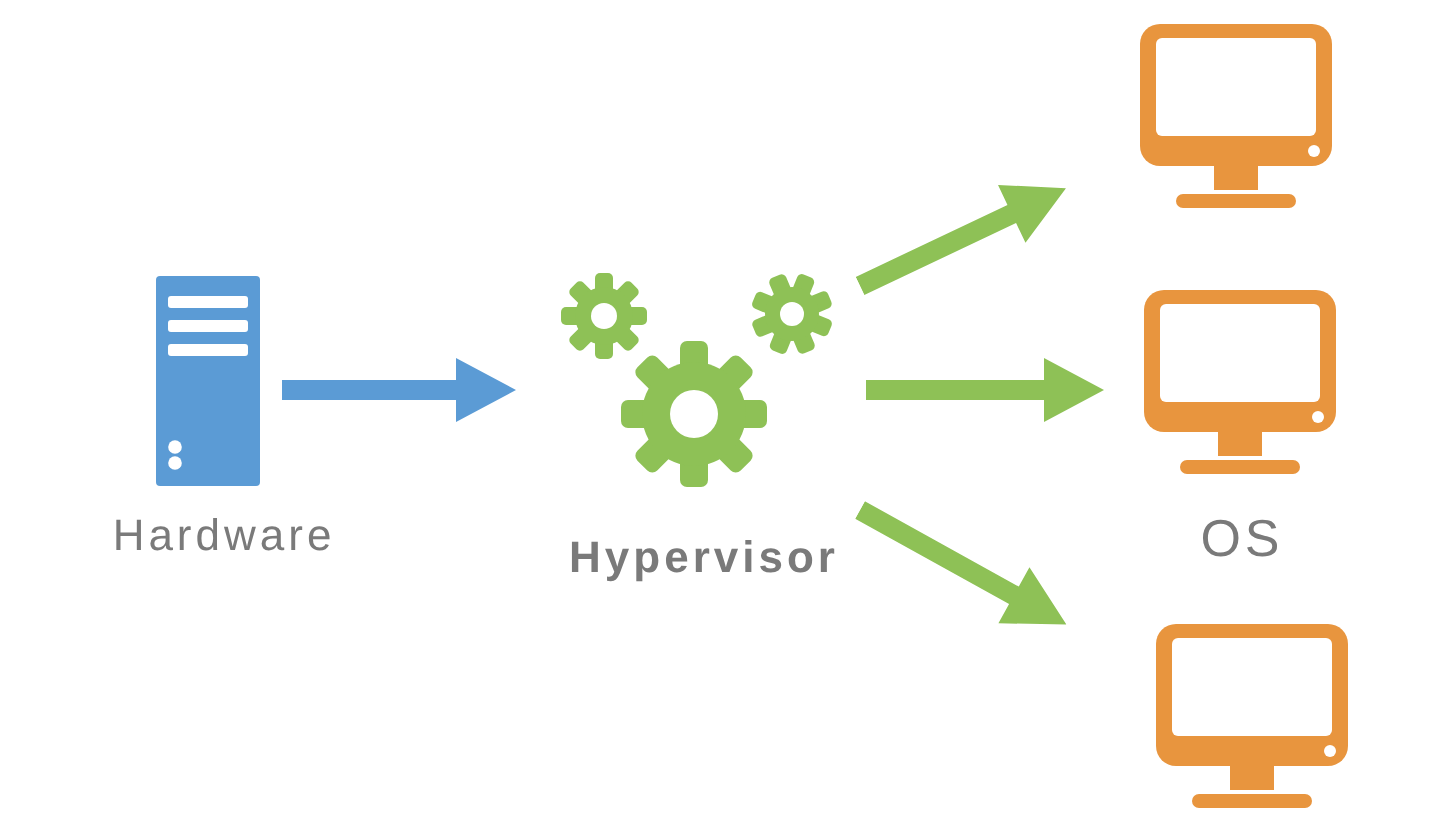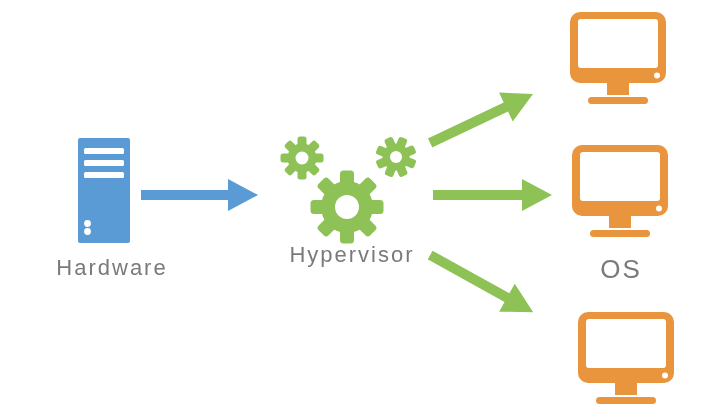--- a/index.html
+++ b/index.html
@@ -101,21 +101,21 @@
         <rect x="-7" y="-36.5" width="14" height="22" rx="3.5" transform="rotate(180)"></rect>
         <rect x="-7" y="-36.5" width="14" height="22" rx="3.5" transform="rotate(225)"></rect>
         <rect x="-7" y="-36.5" width="14" height="22" rx="3.5" transform="rotate(270)"></rect>
         <rect x="-7" y="-36.5" width="14" height="22" rx="3.5" transform="rotate(315)"></rect>
       </g>
       <circle r="26" class="f-green"></circle>
       <circle r="12" class="f-white"></circle>
     </g>
   </svg>
 
-  <div class="node-label" style="left:282px; top:242px; width:140px;">Hypervisor</div>
+  <div class="node-label" style="left:282px; top:266px; width:140px;font-weight:bold;">Hypervisor</div>
 
   <svg class="abs arrow arrow-green-top" style="left:430px; top:126px;" width="114" height="34" viewBox="0 0 114 34">
     <polygon class="f-green" points="0,12 84,12 84,1 114,17 84,33 84,22 0,22"></polygon>
   </svg>
 
   <svg class="abs arrow" style="left:433px; top:178px;" width="119" height="34" viewBox="0 0 119 34">
     <polygon class="f-green" points="0,12 89,12 89,1 119,17 89,33 89,22 0,22"></polygon>
   </svg>
 
   <svg class="abs arrow arrow-green-bottom" style="left:430px; top:238px;" width="118" height="34" viewBox="0 0 118 34">

